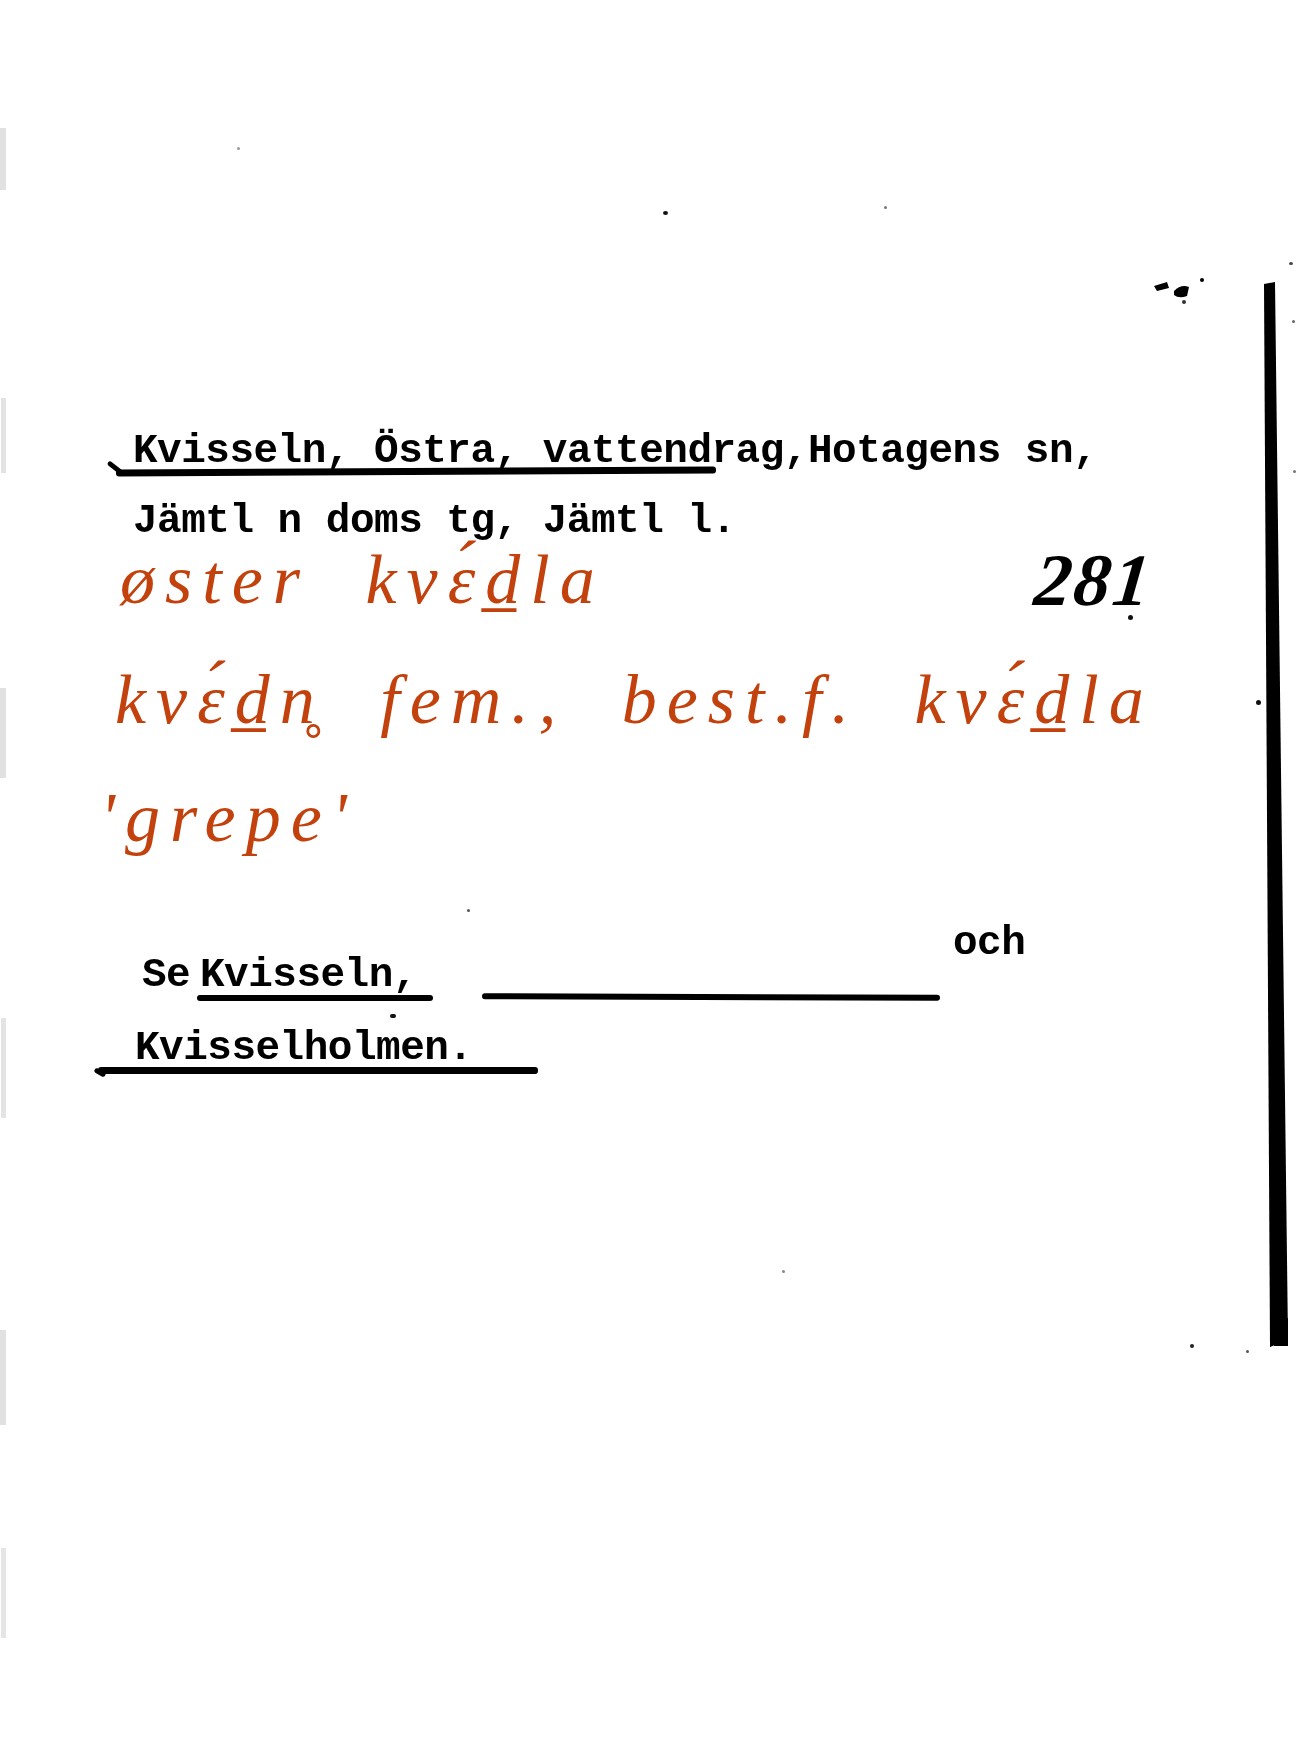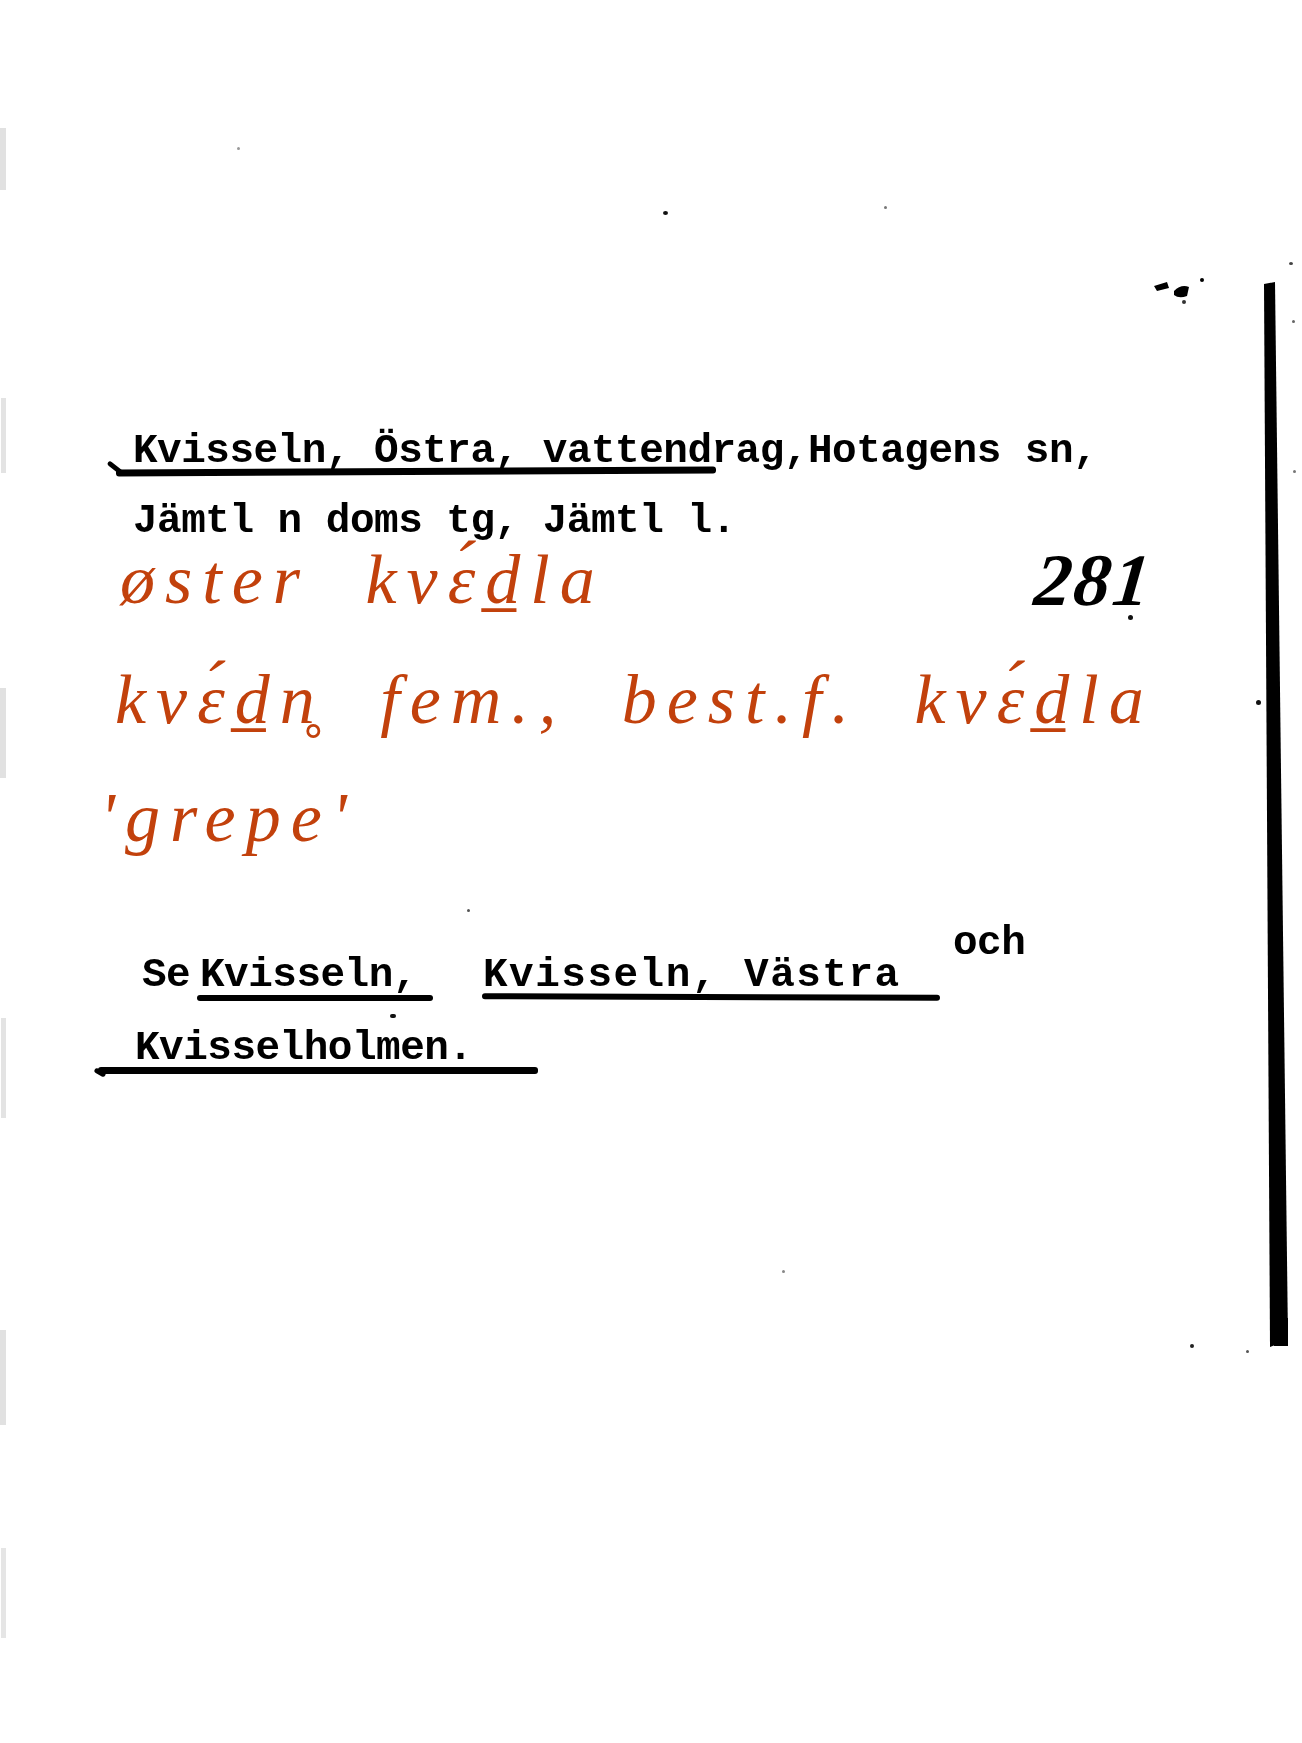--- a/index.html
+++ b/index.html
@@ -61,21 +61,20 @@
 
   <div class="typed" style="left:133px;top:498px;">Jämtl n doms tg, Jämtl l.</div>
 
   <div class="hw" style="left:120px;top:540px;">øster kvɛ́d̲la</div>
   <div class="hw-num" style="left:1035px;top:538px;">281</div>
   <div class="hw" style="left:115px;top:652px;margin-top:8px;">kvɛ́d̲n̥ fem., best.f. kvɛ́d̲la</div>
   <div class="hw" style="left:100px;top:778px;">'grepe'</div>
 
   <div class="typed" style="left:142px;top:952px;">Se</div>
   <div class="typed" style="left:200px;top:952px;">Kvisseln,</div>
-  <div class="typed" style="left:483px;top:952px;letter-spacing:1.5px;">Kvisseln, Västra</div>
   <div class="typed" style="left:953px;top:920px;">och</div>
   <div class="underline" style="left:197px;top:995px;width:236px;height:6px;"></div>
   <div class="underline" style="left:482px;top:994px;width:458px;height:6px;transform:rotate(0.2deg);"></div>
 
   <div class="typed" style="left:135px;top:1025px;">Kvisselholmen.</div>
   <div class="underline" style="left:98px;top:1067px;width:440px;height:7px;"></div>
   <div class="underline" style="left:94px;top:1070px;width:12px;height:5px;transform:rotate(30deg);"></div>
 
 
   <svg class="abs" style="left:1250px;top:278px;" width="50" height="1075" viewBox="0 0 50 1075">

